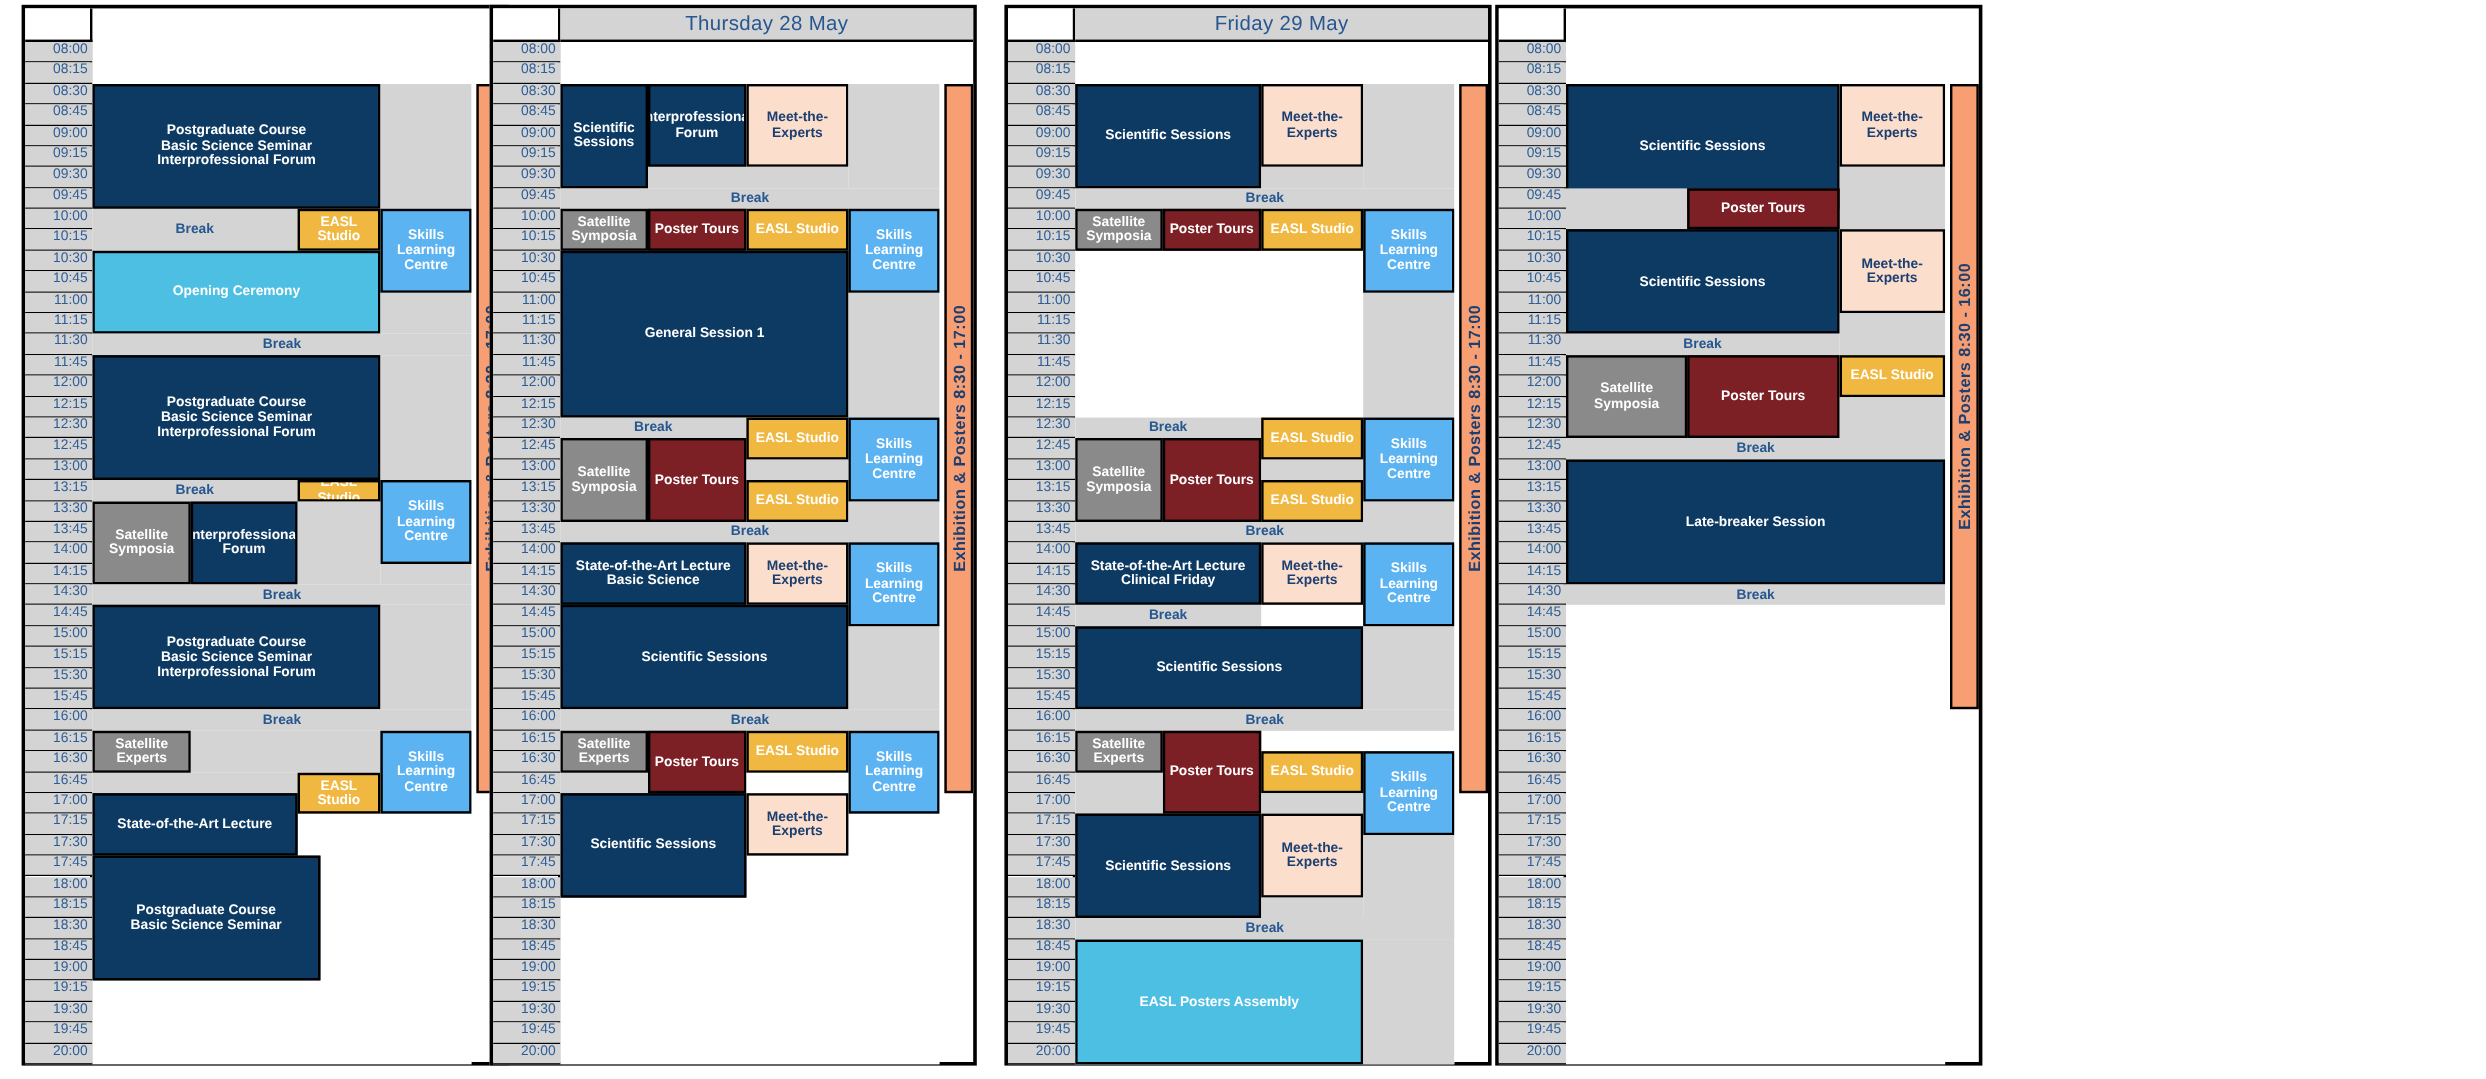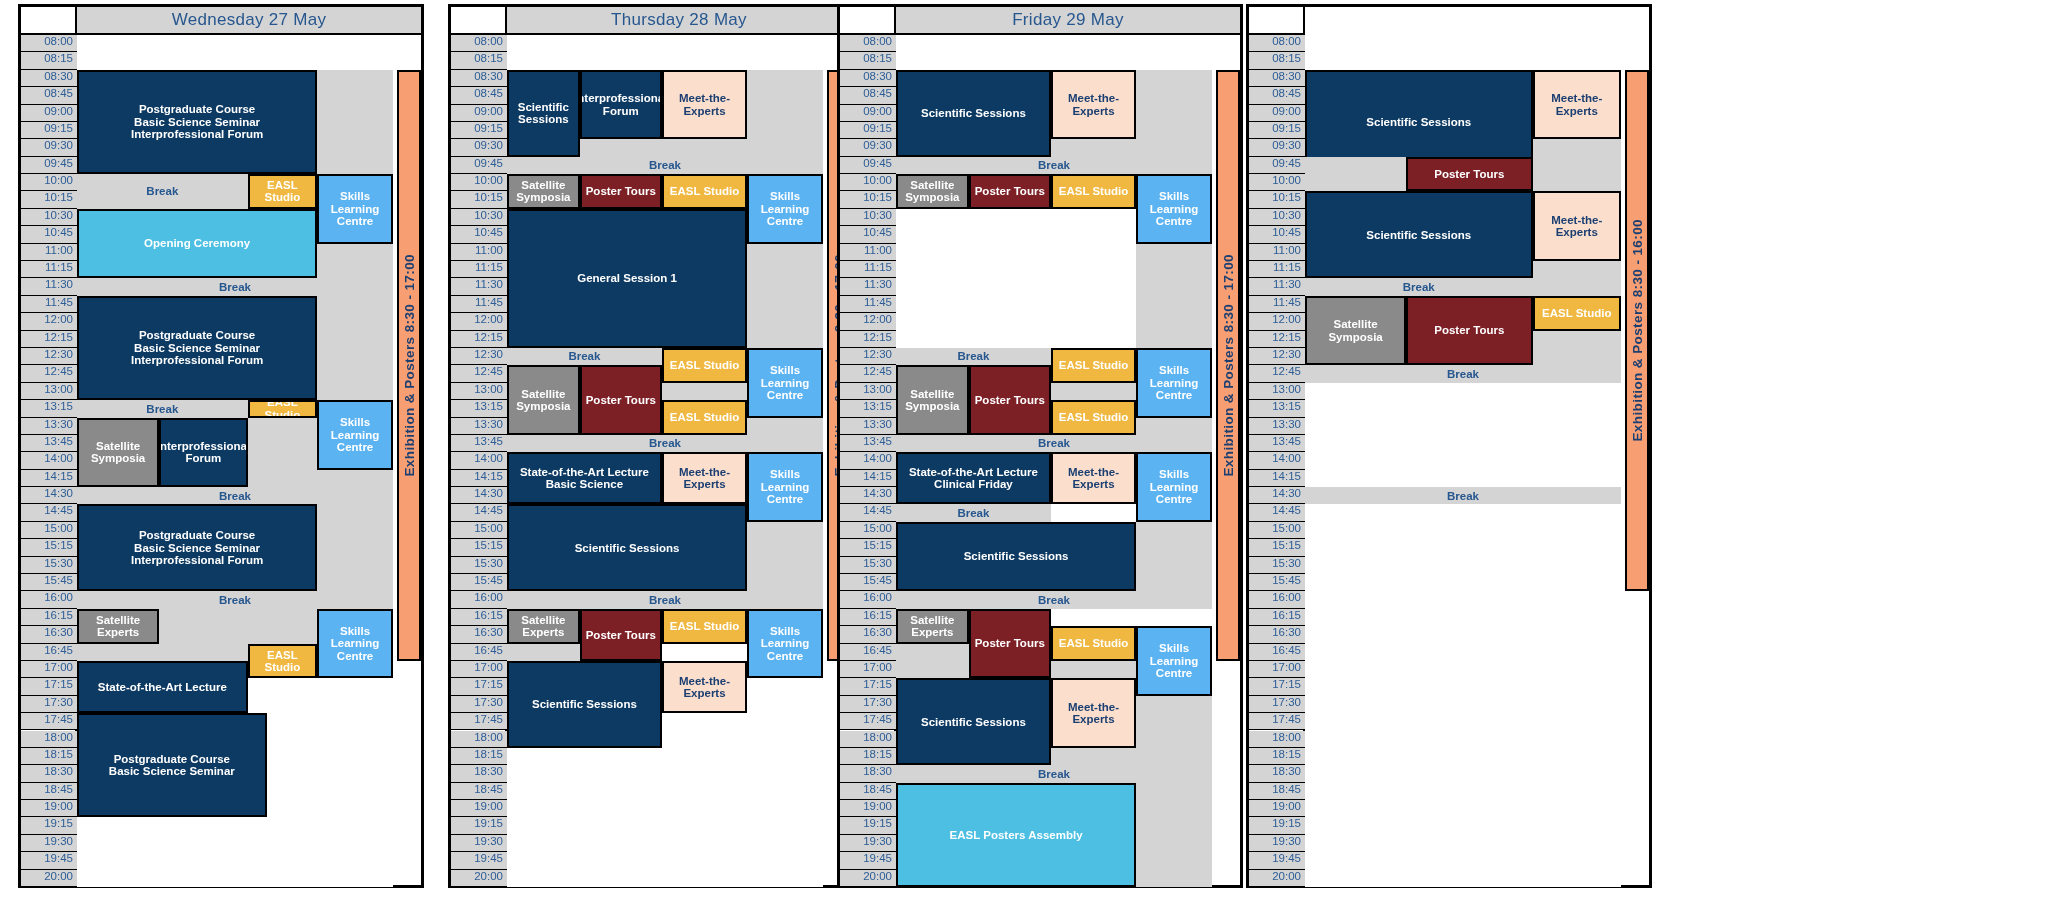--- a/index.html
+++ b/index.html
@@ -41,21 +41,20 @@
      display:flex;align-items:center;justify-content:center;}
   .exhib span{writing-mode:vertical-rl;transform:rotate(180deg);white-space:nowrap;
      letter-spacing:.4px;}
 </style>
 </head>
 <body>
 
 <div id="page">
     <div class="day-panel" style="left: 18px; top: 4px; width: 406px; height: 884px;">
       <div class="corner-cell" style="width: 56px; height: 28px;"></div>
-      <div class="day-header" style="left: 56px; width: 344px;">Wednesday 27 May</div>
       <div class="timecol" style="top: 28px; width: 56px; height: 852px;">
         <div class="timecell" style="top: 0px; width: 56px; height: 17.3878px;">08:00</div>
         <div class="timecell" style="top: 17.3878px; width: 56px; height: 17.3878px;">08:15</div>
         <div class="timecell" style="top: 34.7755px; width: 56px; height: 17.3878px;">08:30</div>
         <div class="timecell" style="top: 52.1633px; width: 56px; height: 17.3878px;">08:45</div>
         <div class="timecell" style="top: 69.551px; width: 56px; height: 17.3878px;">09:00</div>
         <div class="timecell" style="top: 86.9388px; width: 56px; height: 17.3878px;">09:15</div>
         <div class="timecell" style="top: 104.327px; width: 56px; height: 17.3878px;">09:30</div>
         <div class="timecell" style="top: 121.714px; width: 56px; height: 17.3878px;">09:45</div>
         <div class="timecell" style="top: 139.102px; width: 56px; height: 17.3878px;">10:00</div>
@@ -215,21 +214,21 @@
           <div>
             <span style="display: block;">Postgraduate Course</span>
             <span style="display: block;">Basic Science Seminar</span>
           </div>
         </div>
       </div>
       <div class="exhib" style="left: 376px; width: 24px; top: 62.7755px; height: 591.184px;">
         <span>Exhibition &amp; Posters 8:30 - 17:00</span>
       </div>
     </div>
-    <div class="day-panel" style="left: 448px; top: 4px; width: 406px; height: 884px; padding-left: 32px;">
+    <div class="day-panel" style="left: 408px; top: 4px; width: 406px; height: 884px; padding-left: 32px;">
       <div class="corner-cell" style="width: 56px; height: 28px;"></div>
       <div class="day-header" style="left: 56px; width: 344px;">Thursday 28 May</div>
       <div class="timecol" style="top: 28px; width: 56px; height: 852px;">
         <div class="timecell" style="top: 0px; width: 56px; height: 17.3878px;">08:00</div>
         <div class="timecell" style="top: 17.3878px; width: 56px; height: 17.3878px;">08:15</div>
         <div class="timecell" style="top: 34.7755px; width: 56px; height: 17.3878px;">08:30</div>
         <div class="timecell" style="top: 52.1633px; width: 56px; height: 17.3878px;">08:45</div>
         <div class="timecell" style="top: 69.551px; width: 56px; height: 17.3878px;">09:00</div>
         <div class="timecell" style="top: 86.9388px; width: 56px; height: 17.3878px;">09:15</div>
         <div class="timecell" style="top: 104.327px; width: 56px; height: 17.3878px;">09:30</div>
@@ -739,20 +738,25 @@
           <div>
             <span style="display: block;">EASL Studio</span>
           </div>
         </div>
         <div class="ev c-grey-empty" style="top: 295.592px; height: 34.7755px; left: 227.52px; width: 88.48px;"></div>
         <div class="ev c-break" style="top: 330.367px; height: 17.3878px; left: 0px; width: 316px;">
           <div>
             <span style="display: block;">Break</span>
           </div>
         </div>
+        <div class="ev c-navy" style="top: 347.755px; height: 104.327px; left: 0px; width: 316px;">
+          <div>
+            <span style="display: block;">Late-breaker Session</span>
+          </div>
+        </div>
         <div class="ev c-break" style="top: 452.082px; height: 17.3878px; left: 0px; width: 316px;">
           <div>
             <span style="display: block;">Break</span>
           </div>
         </div>
       </div>
       <div class="exhib" style="left: 376px; width: 24px; top: 62.7755px; height: 521.633px;">
         <span>Exhibition &amp; Posters 8:30 - 16:00</span>
       </div>
     </div>

